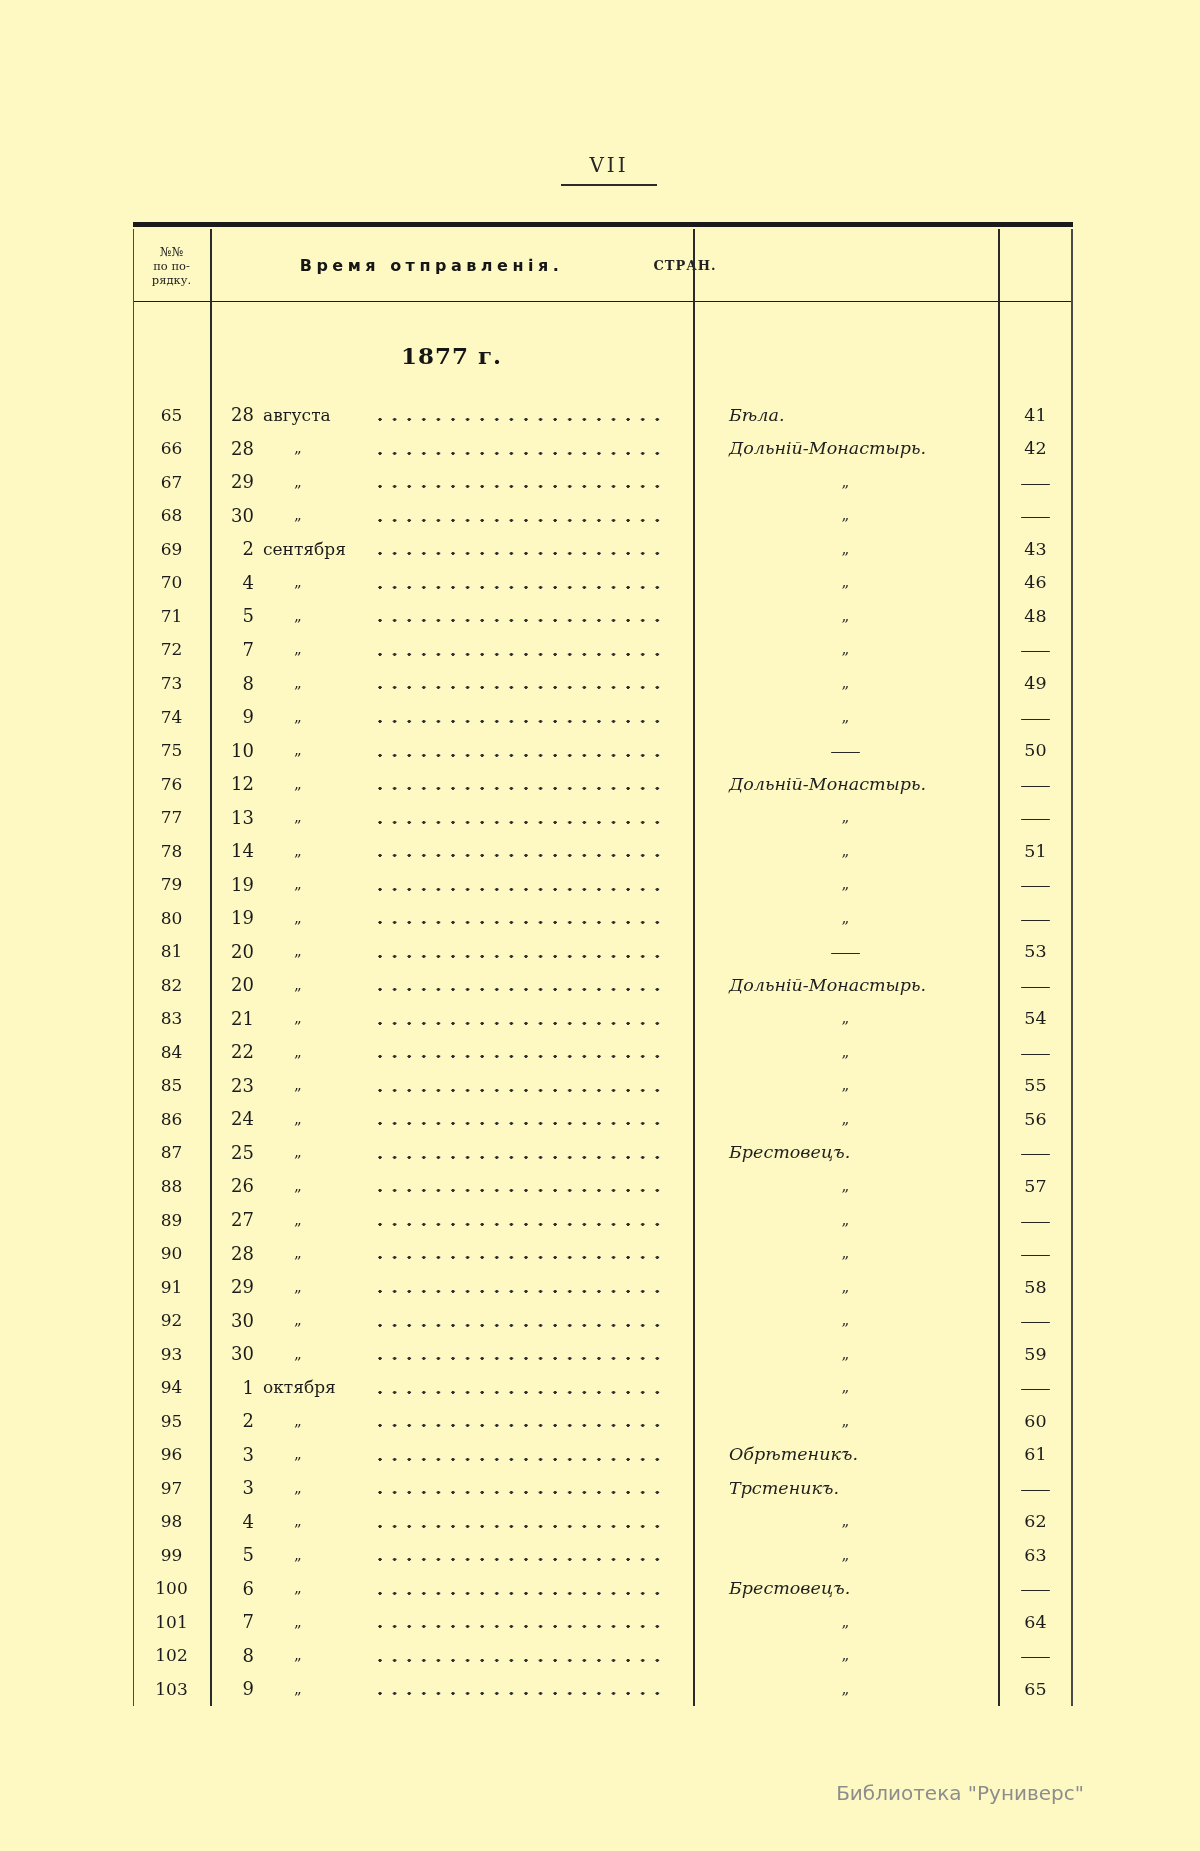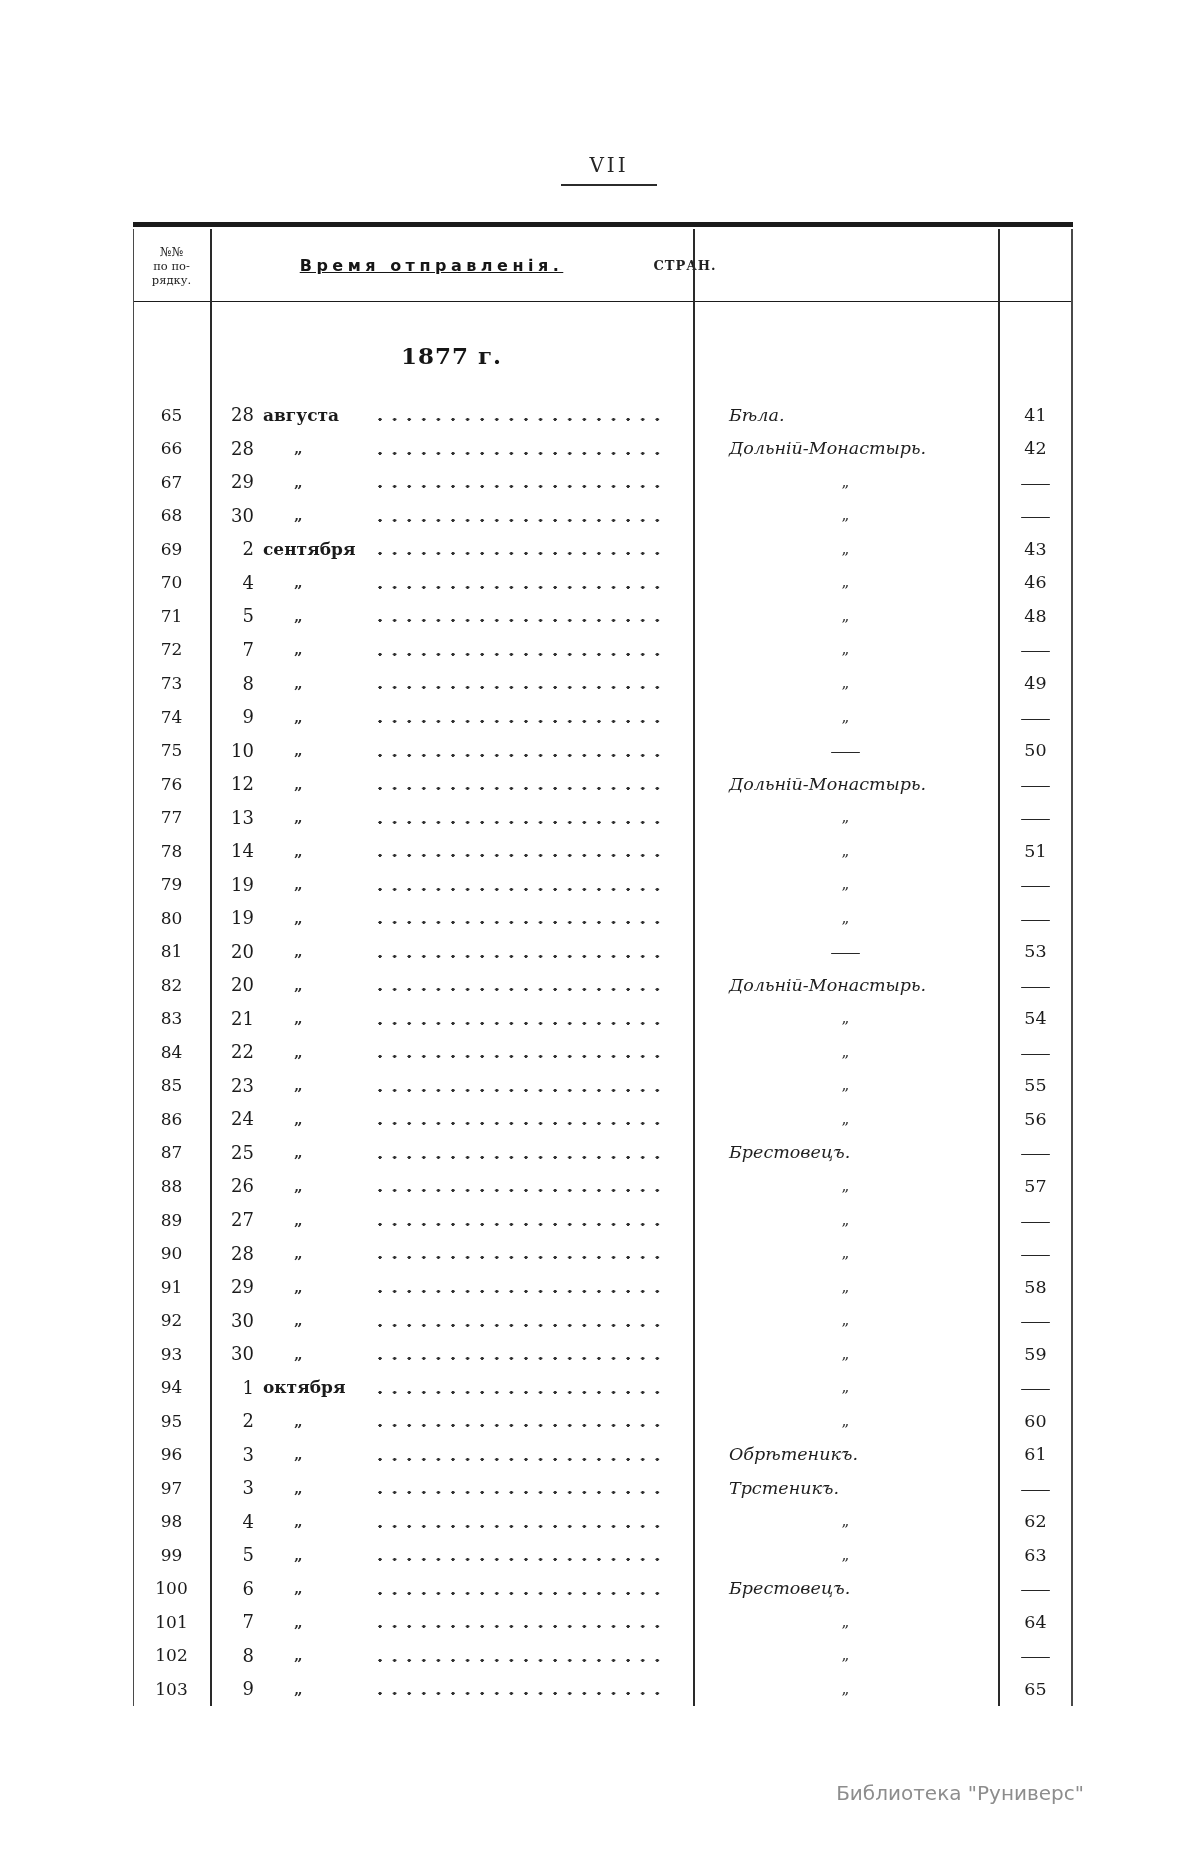--- a/index.html
+++ b/index.html
@@ -1,19 +1,19 @@
 <!DOCTYPE html>
 <html><head>
 <meta charset="utf-8">
 <style>
   html,body{margin:0;padding:0;background:#e8e8e8;}
   *{box-sizing:border-box;}
   .page{
     position:relative;width:1200px;height:1851px;margin:0 auto;
-    background:#ffffff;color:#1b1b1b;
+    background:#fef9c3;color:#1b1b1b;
     font-family:"DejaVu Serif", serif;overflow:hidden;
   }
   
   .page-num{
     position:absolute;top:153px;left:561px;width:96px;text-align:center;
     font-size:20px;letter-spacing:3px;padding-bottom:7px;
     border-bottom:2.5px solid #2b2b2b;color:#252525;
   }
   
   .table{position:absolute;left:133px;top:222px;width:940px;height:1484px;}
@@ -26,39 +26,39 @@
   
   .thead{
     position:absolute;top:8.5px;left:0;width:940px;height:71px;
     border-bottom:1.6px solid #1b1b1b;display:flex;align-items:stretch;
   }
   .thead>div{display:flex;flex-direction:column;align-items:center;justify-content:center;}
   .h-num{width:77px;font-size:12.5px;line-height:14px;color:#222;}
   .h-num .l2{font-size:11.5px;}
   .h-time{
     width:443px;font-family:"DejaVu Sans", sans-serif;font-weight:bold;
-    font-size:16px;letter-spacing:4.5px;color:#161616;text-decoration:underline;
+    font-size:16px;letter-spacing:4.5px;color:#161616;
   }
   .h-place{
     width:305px;font-family:"DejaVu Sans", sans-serif;font-weight:bold;
     font-size:15.5px;letter-spacing:1.5px;color:#161616;
   }
   .h-page{width:64px;font-size:13px;font-weight:bold;letter-spacing:1px;color:#222;}
   
   .tbody{position:absolute;top:80px;left:0;width:940px;}
   .year-row{position:relative;height:96px;}
   .year-row span{
     position:absolute;left:77px;width:483px;top:40px;text-align:center;
     font-size:23px;font-weight:bold;letter-spacing:1px;color:#161616;
   }
   .row{display:flex;height:33.54px;align-items:center;}
   .c-num{width:77px;text-align:center;font-size:17px;}
   .c-date{width:483px;height:100%;display:flex;align-items:center;}
   .day{width:44px;text-align:right;font-size:18px;}
-  .month{width:118px;padding-left:9px;font-size:17px;font-weight:bold;}
+  .month{width:118px;padding-left:9px;font-size:17px;}
   .month.ditto{padding-left:40px;font-size:15px;color:#2a2a2a;}
   .leader{
     flex:1;align-self:stretch;margin:0 32px 0 6px;
     background-image:radial-gradient(circle at 2px 1.6px, #2e2e2e 1.45px, rgba(0,0,0,0) 1.9px);
     background-size:14.6px 3.4px;background-repeat:repeat-x;
     background-position:0 20.2px;
   }
   .c-place{width:305px;padding-left:36px;font-size:17.5px;font-style:italic;color:#1e1e1e;}
   .c-place.ditto{font-style:normal;text-align:center;padding-left:0;font-size:15px;color:#2a2a2a;}
   .c-place.dash{font-style:normal;text-align:center;padding-left:0;}

